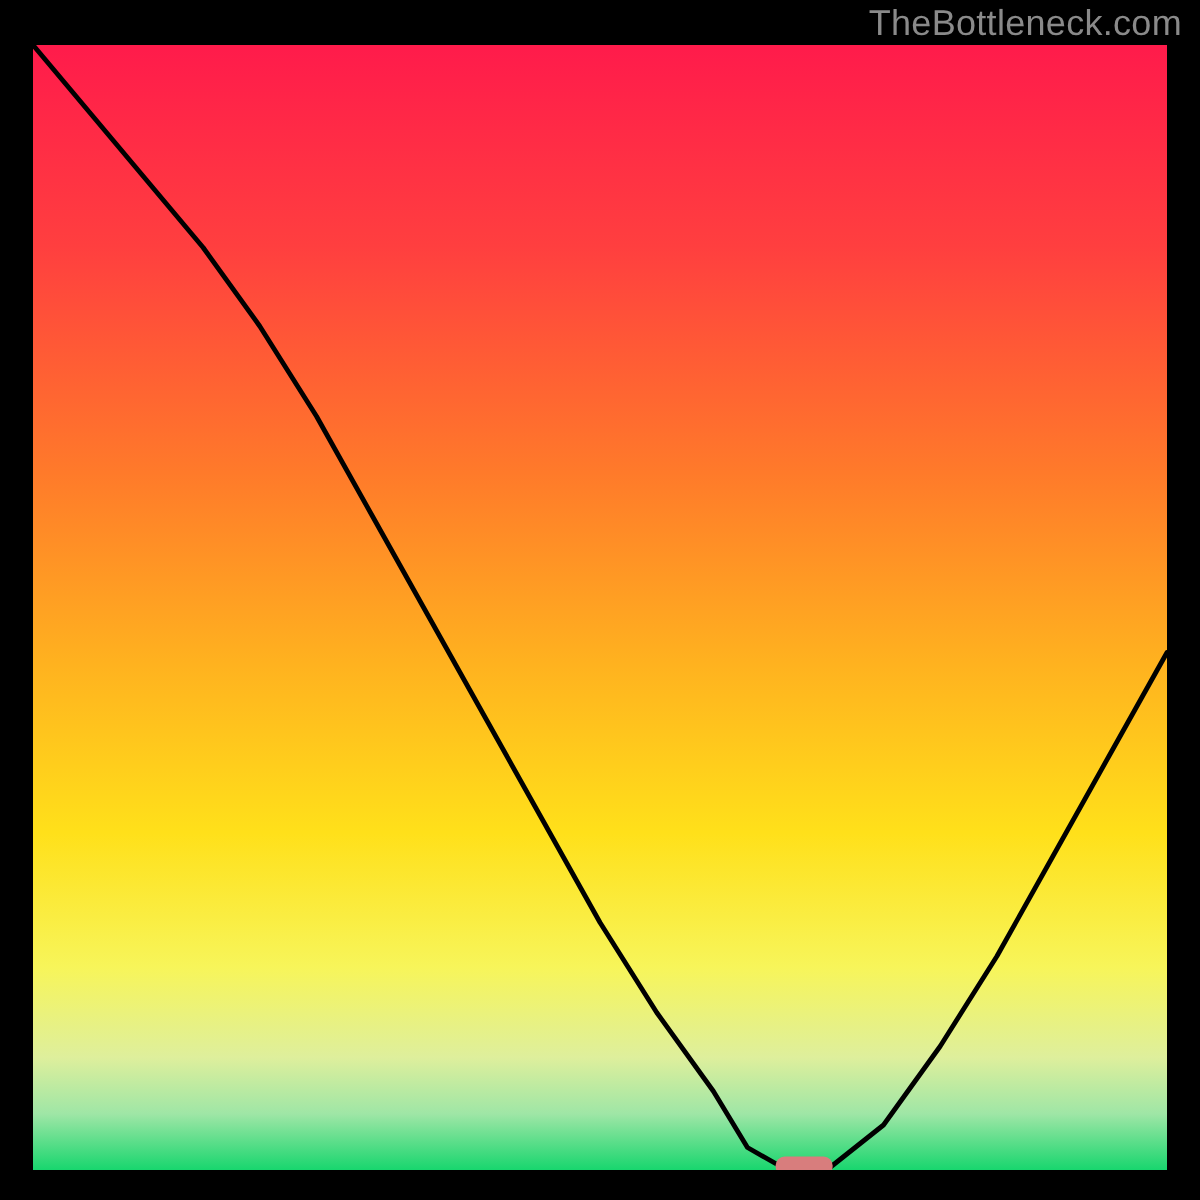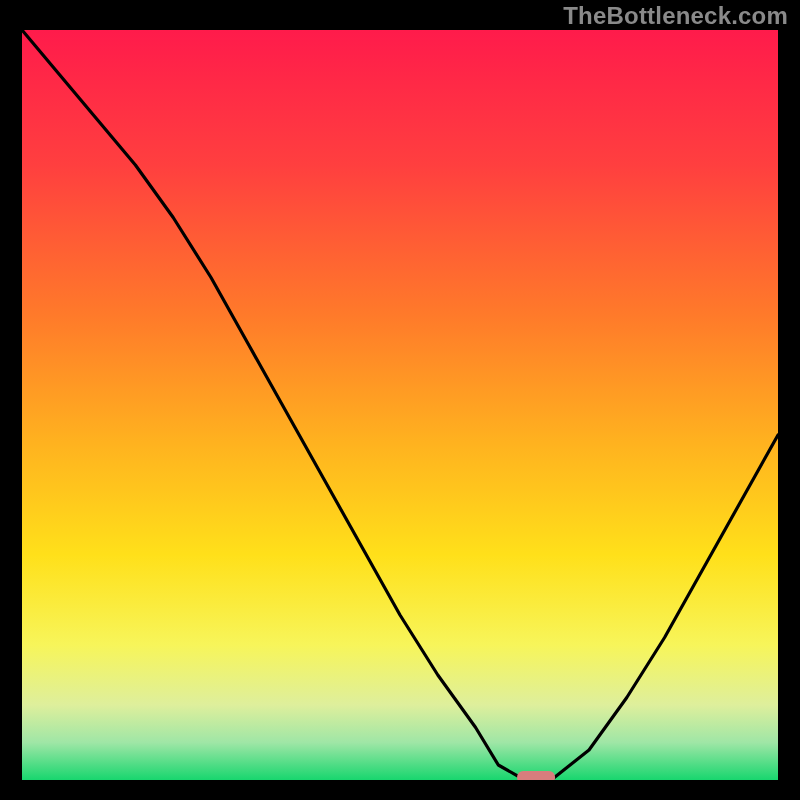--- a/index.html
+++ b/index.html
@@ -18,21 +18,21 @@
     height: 800px;
     background: #000;
   }
   .watermark {
     position: absolute;
     top: 2px;
     right: 12px;
     font-family: Arial, Helvetica, sans-serif;
     font-size: 24px;
     color: #8a8a8a;
-    font-weight: 700;
+    font-weight: 400;
     letter-spacing: 0.2px;
   }
   svg {
     position: absolute;
     left: 0;
     top: 0;
   }
 </style>
 </head>
 <body>

